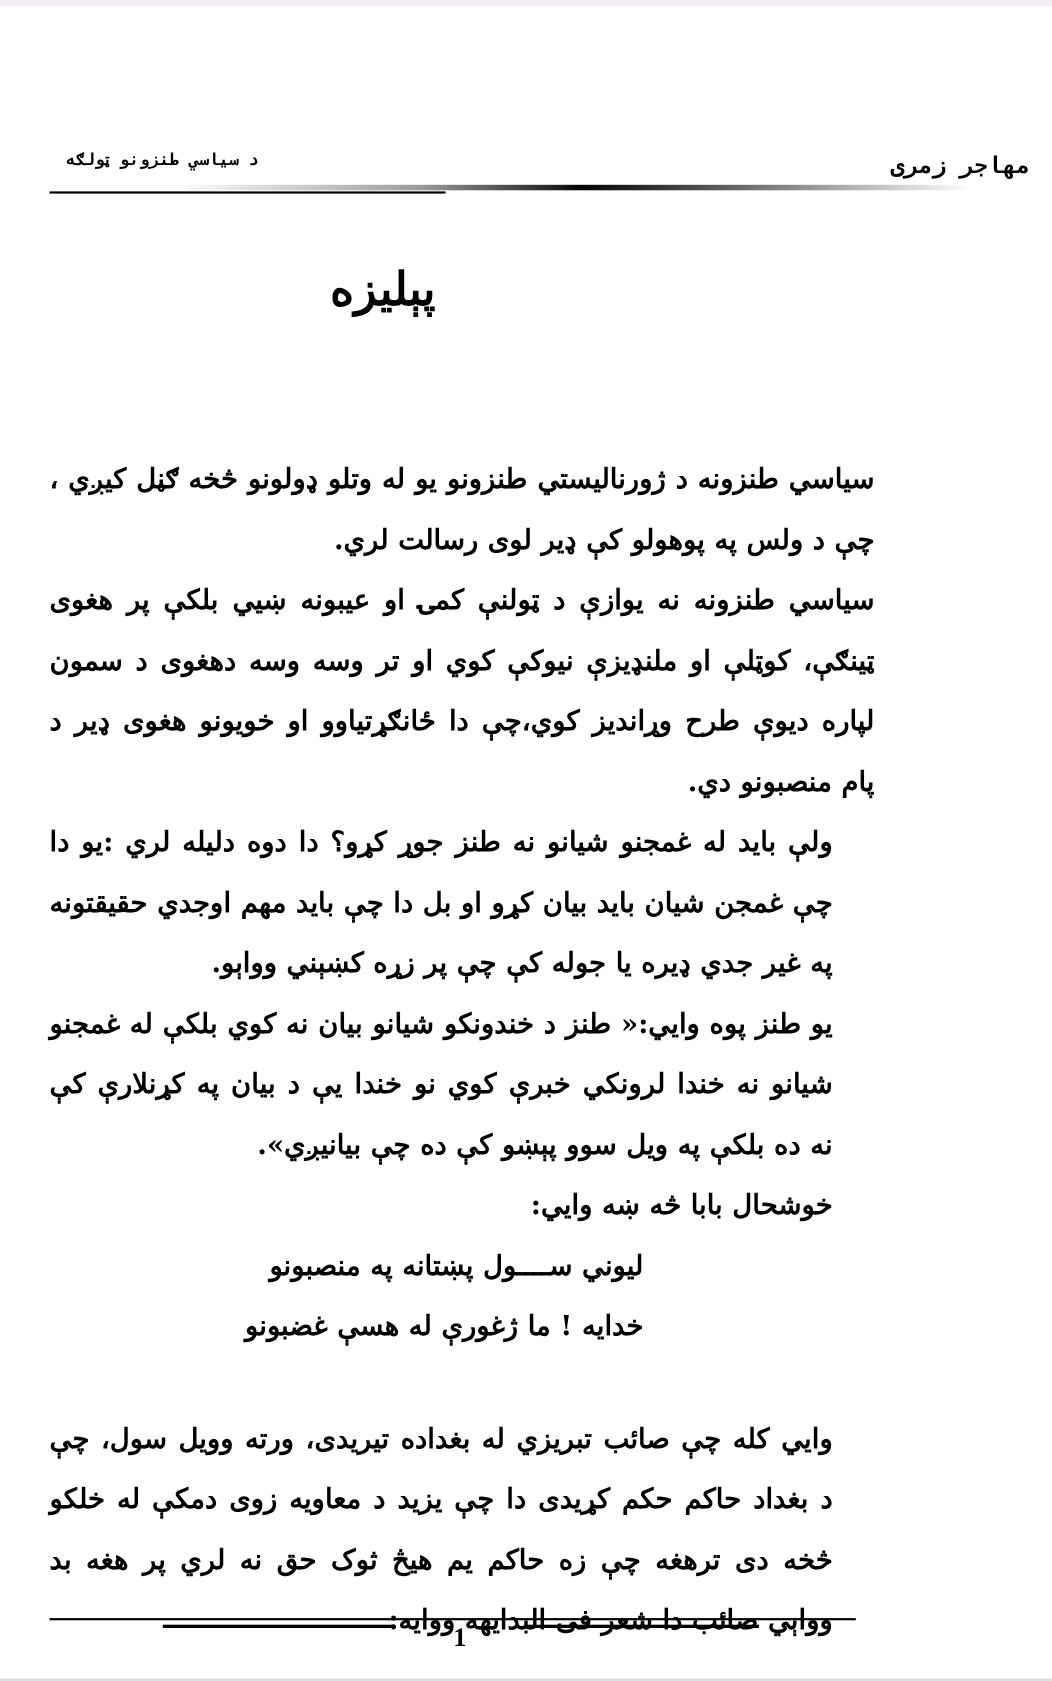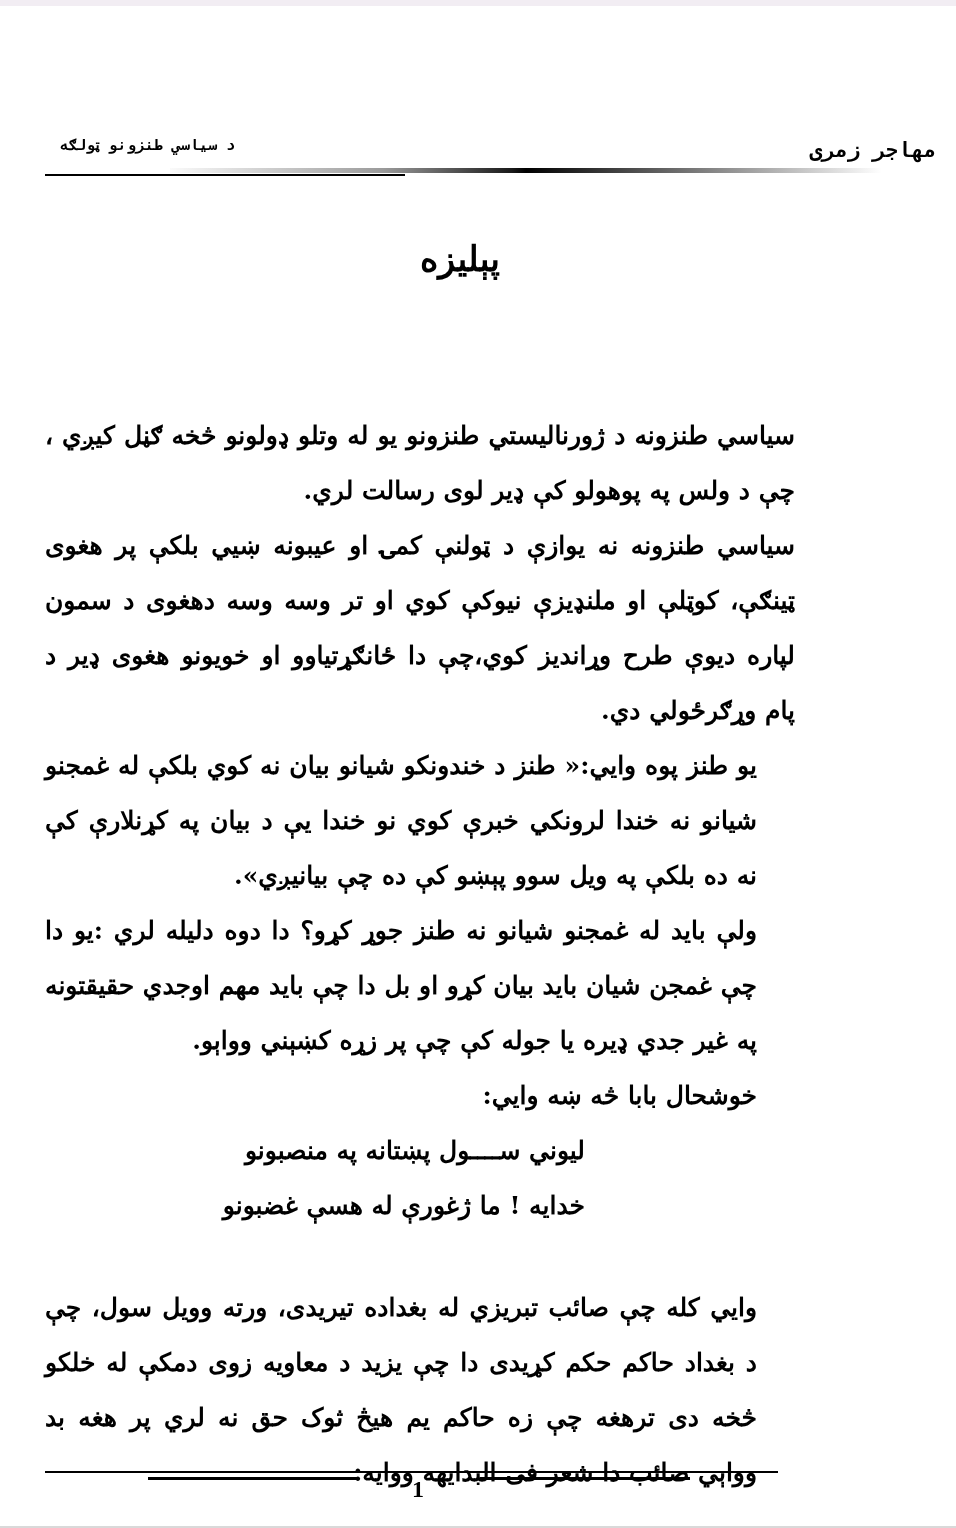--- a/index.html
+++ b/index.html
@@ -24,22 +24,22 @@
       white-space: nowrap;
       margin-left: 40px;
     }
     .header-gradient {
       position: absolute; left: 170px; top: 168px; width: 712px; height: 5px;
       background: linear-gradient(to right, rgba(0,0,0,0.02) 0%, #9a9a9a 30%, #1a1a1a 48%, #000 50%, #333 60%, #999 80%, rgba(0,0,0,0) 100%);
     }
     .header-rule { position: absolute; left: 45px; top: 174px; width: 360px; height: 2px; background: #000; }
 
     .page-title {
-      position: absolute; left: 300px; top: 238px; width: 200px; text-align: right;
-      direction: rtl; font-family: "DejaVu Serif", serif; font-size: 35px; font-weight: bold;
+      position: absolute; left: 300px; top: 238px; width: 200px; text-align: left;
+      direction: rtl; font-family: "DejaVu Serif", serif; font-size: 42px; font-weight: bold;
     }
 
     .body-text {
       position: absolute; left: 45px; top: 408px; width: 750px;
       direction: rtl; text-align: justify; text-align-last: right;
       font-family: "DejaVu Serif", serif; font-size: 25px; font-weight: bold; line-height: 55px;
     }
     .body-text p { margin: 0; }
     .body-text .indent { padding-right: 38px; }
     .poem-intro { padding-right: 38px; }
@@ -61,23 +61,23 @@
 
 <div class="running-header-left">د سیاسي طنزونو ټولګه</div>
 <div class="running-header-right">مهاجر زمری</div>
 <div class="header-gradient"></div>
 <div class="header-rule"></div>
 
 <div class="page-title">پېلیزه</div>
 
 <div class="body-text">
   <p>سیاسي طنزونه د ژورنالیستي طنزونو یو له وتلو ډولونو څخه ګڼل کیږي ، چې د ولس په پوهولو کې ډیر لوی رسالت لري.</p>
-  <p>سیاسي طنزونه نه یوازې د ټولنې کمۍ او عیبونه ښیي بلکې پر هغوی ټینګې، کوټلې او ملنډیزې نیوکې کوي او تر وسه وسه دهغوی د سمون لپاره دیوې طرح وړاندیز کوي،چې دا ځانګړتیاوو او خویونو هغوی ډیر د پام وړګرځولي دي.</p>
+  <p>سیاسي طنزونه نه یوازې د ټولنې کمۍ او عیبونه ښیي بلکې پر هغوی ټینګې، کوټلې او ملنډیزې نیوکې کوي او تر وسه وسه دهغوی د سمون لپاره دیوې طرح وړاندیز کوي،چې دا ځانګړتیاوو او خویونو هغوی ډیر د پام منصبونو دي.</p>
+  <p class="indent">ولې باید له غمجنو شیانو نه طنز جوړ کړو؟ دا دوه دلیله لري :یو دا چې غمجن شیان باید بیان کړو او بل دا چې  باید مهم اوجدي حقیقتونه په غیر جدي ډیره یا جوله کې چې پر زړه کښېني وواېو.</p>
   <p class="indent">یو طنز پوه وایي:« طنز د خندونکو شیانو بیان نه کوي بلکې له غمجنو شیانو نه خندا لرونکي خبرې کوي نو خندا یې د بیان په کړنلارې کې نه ده بلکې په ویل سوو پېښو کې ده چې بیانیږي».</p>
-  <p class="indent">ولې باید له غمجنو شیانو نه طنز جوړ کړو؟ دا دوه دلیله لري :یو دا چې غمجن شیان باید بیان کړو او بل دا چې  باید مهم اوجدي حقیقتونه په غیر جدي ډیره یا جوله کې چې پر زړه کښېني وواېو.</p>
   <p class="poem-intro">خوشحال بابا څه ښه وایي:</p>
   <p class="poem-line">لیوني ســــول پښتانه په منصبونو</p>
   <p class="poem-line">خدایه ! ما ژغورې له هسې غضبونو</p>
   <div class="spacer"></div>
   <p class="indent">وایي کله چې صائب تبریزي له بغداده تیریدی، ورته وویل سول، چې د بغداد حاکم حکم کړیدی دا چې یزید د معاویه زوی دمکې له خلکو څخه دی ترهغه چې زه حاکم یم هیڅ ثوک حق نه لري پر هغه بد وواېي صائب دا شعر فی البدایهه ووایه:</p>
 </div>
 
 <div class="footer-rule-top"></div>
 <div class="footer-rule-left"></div>
 <div class="footer-rule-right"></div>

